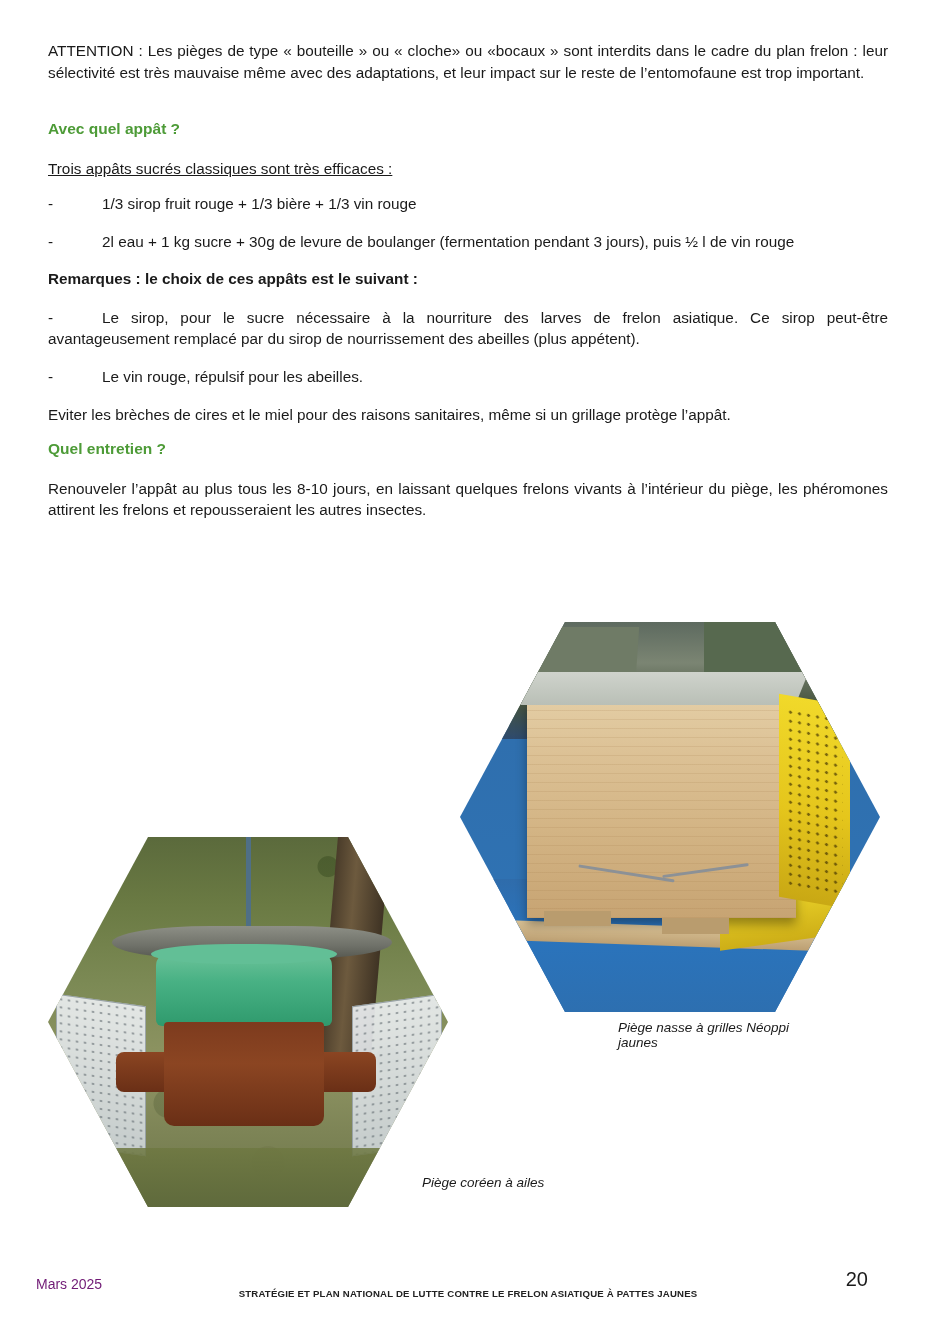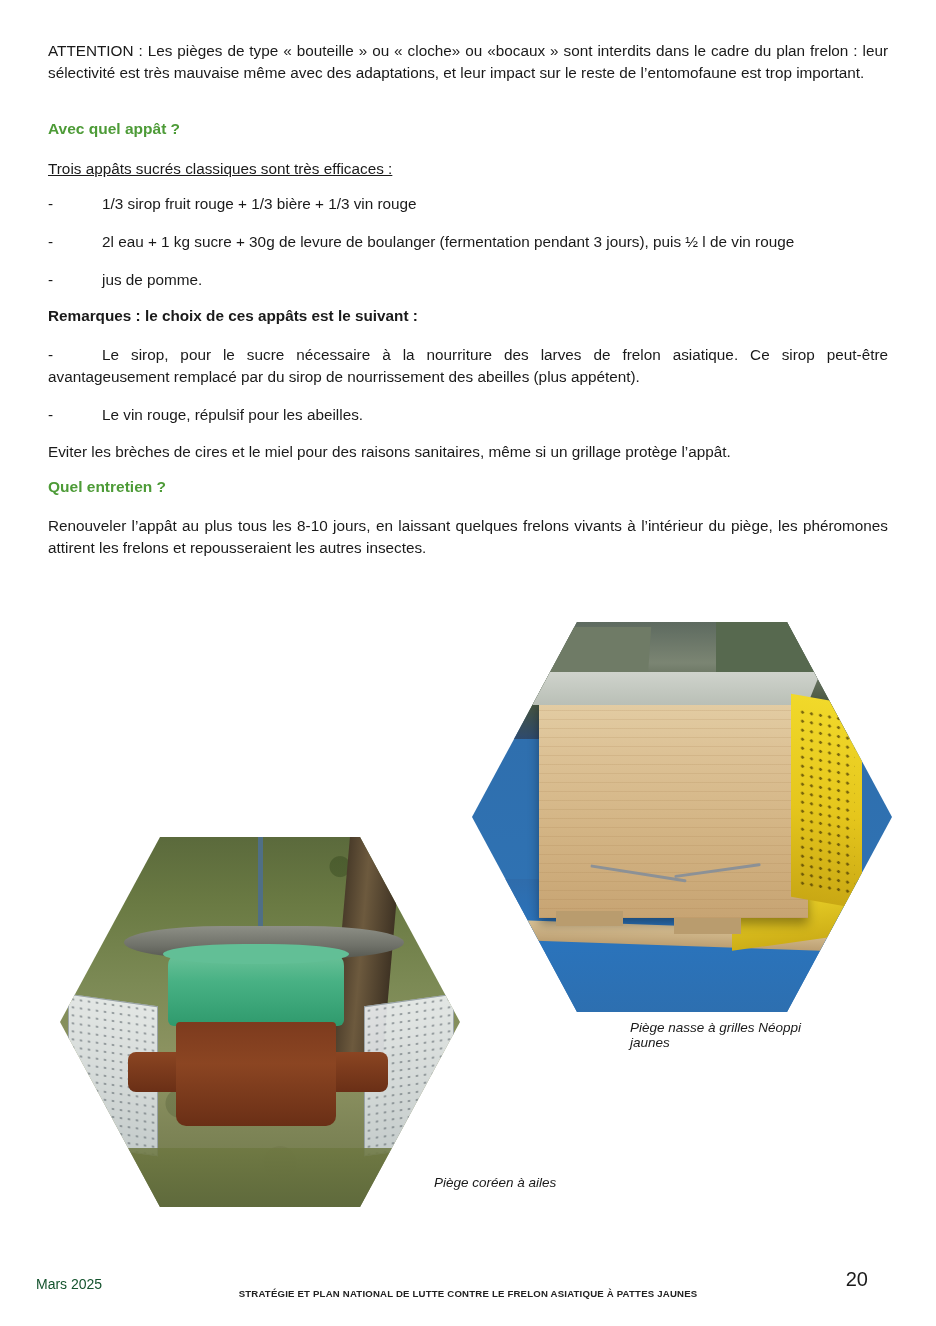--- a/index.html
+++ b/index.html
@@ -66,21 +66,21 @@
   }
   .intro {
     text-decoration: underline;
   }
   .spaced-top {
     margin-top: 2px;
   }
   
   .photos {
     position: absolute;
-    left: 12px;
+    left: 0;
     top: 612px;
     width: 804px;
     height: 600px;
   }
   .hexwrap {
     position: absolute;
     -webkit-clip-path: polygon(25% 0%, 75% 0%, 100% 50%, 75% 100%, 25% 100%, 0% 50%);
     clip-path: polygon(25% 0%, 75% 0%, 100% 50%, 75% 100%, 25% 100%, 0% 50%);
     overflow: hidden;
   }
@@ -116,21 +116,21 @@
     left: 0;
     bottom: 0;
     width: 936px;
     height: 70px;
   }
   .footer-date {
     position: absolute;
     left: 36px;
     top: 20px;
     font-size: 14px;
-    color: #14532d;
+    color: #701a75;
   }
   .footer-center {
     position: absolute;
     left: 0;
     top: 32px;
     width: 936px;
     text-align: center;
     font-size: 9.6px;
     font-weight: bold;
     letter-spacing: 0.2px;
@@ -292,23 +292,20 @@
 
     <h2 class="green">Avec quel appât ?</h2>
 
     <p class="intro">Trois appâts sucrés classiques sont très efficaces :</p>
 
     <div class="bullet">
       <span class="dash">-</span><span class="btxt">1/3 sirop fruit rouge + 1/3 bière + 1/3 vin rouge</span>
     </div>
     <div class="bullet">
       <span class="dash">-</span><span class="btxt">2l eau + 1 kg sucre + 30g de levure de boulanger (fermentation pendant 3 jours), puis ½ l de vin rouge</span>
-    </div>
-    <div class="bullet">
-      <span class="dash">-</span><span class="btxt">jus de pomme.</span>
     </div>
 
     <h3 class="bold spaced-top">Remarques : le choix de ces appâts est le suivant :</h3>
 
     <div class="bullet">
       <span class="dash">-</span><span class="btxt">Le sirop, pour le sucre nécessaire à la nourriture des larves de frelon asiatique. Ce sirop peut-être avantageusement remplacé par du sirop de nourrissement des abeilles (plus appétent).</span>
     </div>
     <div class="bullet">
       <span class="dash">-</span><span class="btxt">Le vin rouge, répulsif pour les abeilles.</span>
     </div>

